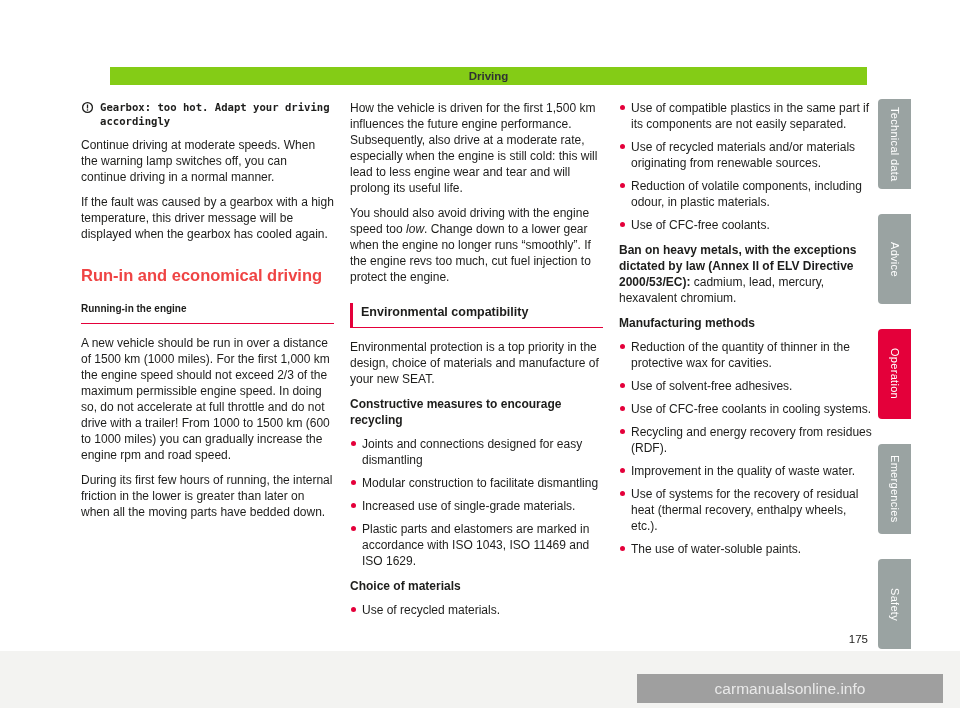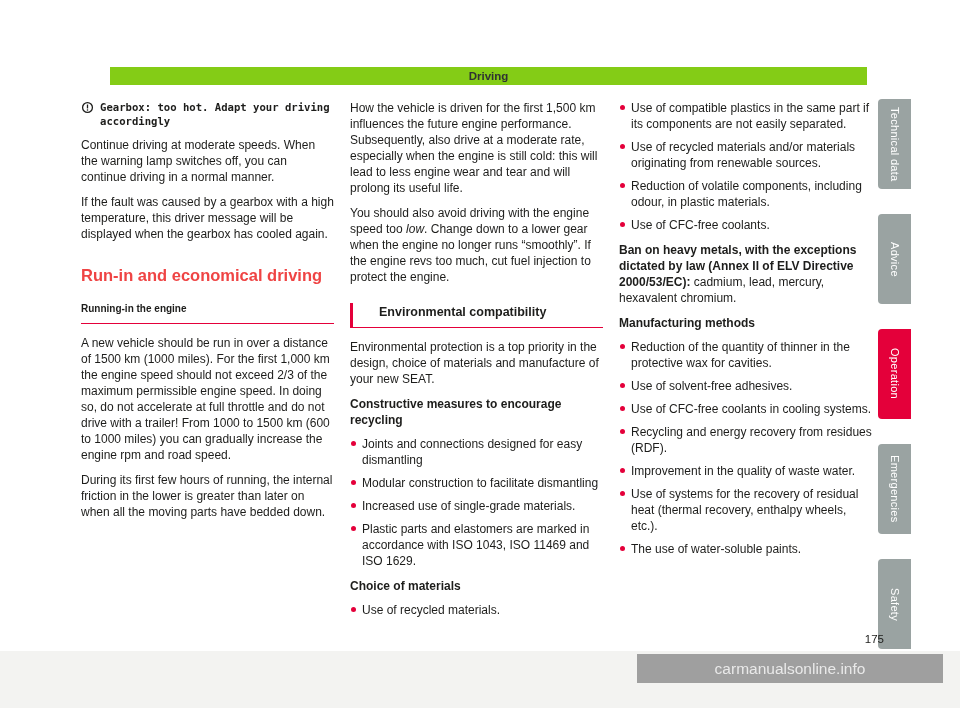--- a/index.html
+++ b/index.html
@@ -22,39 +22,39 @@
   .warning { display:flex; gap:6px; align-items:flex-start;
     font-family:"DejaVu Sans Mono", monospace; font-weight:bold;
     font-size:10.6px; line-height:14px; margin-bottom:9px; }
   .warning .w-icon { flex:0 0 auto; margin-top:1px; }
 
   .red-heading { color:#ef4444; font-size:16.5px; line-height:19px; font-weight:bold;
     margin:24px 0 16px 0; }
   .sub-heading { font-weight:bold; font-size:10px; border-bottom:1px solid #e4003a;
     padding-bottom:6px; margin-bottom:11px; }
   .boxed-heading { font-weight:bold; font-size:12.5px; border-left:3px solid #e4003a;
-    border-bottom:1px solid #e4003a; padding:1px 0 7px 26px; margin:18px 0 11px 0; }
+    border-bottom:1px solid #e4003a; padding:1px 0 7px 8px; margin:18px 0 11px 0; }
 
   ul.bullets { list-style:none; margin-bottom:9px; }
   ul.bullets li { position:relative; padding-left:12px; margin-bottom:7px; }
   .bullet-dot { position:absolute; left:1px; top:5px; width:5px; height:5px;
     border-radius:50%; background:#e4003a; display:inline-block; }
 
   .tabs { position:absolute; right:49px; top:99px; width:33px; }
   .tab { width:33px; height:90px; margin-bottom:25px; background:#9aa3a2; color:#ffffff;
     display:flex; align-items:center; justify-content:center;
     border-radius:4px 0 0 4px; font-size:11px; letter-spacing:0.3px; }
   .tab span { writing-mode:vertical-rl; white-space:nowrap; }
   .tab.active { background:#e4003a; }
 
-  .page-number { position:absolute; top:633px; right:76px; font-size:11.5px; }
+  .page-number { position:absolute; top:633px; right:92px; font-size:11.5px; }
 
   .bottom-strip { position:absolute; left:0; bottom:0; width:960px; height:57px;
     background:#f3f3f1; }
-  .watermark { position:absolute; right:17px; top:3px; width:306px; height:29px;
+  .watermark { position:absolute; right:17px; top:23px; width:306px; height:29px;
     background:#9f9f9f; color:#e9e9e9; font-size:15.5px;
     display:flex; align-items:center; justify-content:center; }
 </style>
 </head>
 <body>
 
 <div class="page">
 
   <div class="header-bar">Driving</div>
 

